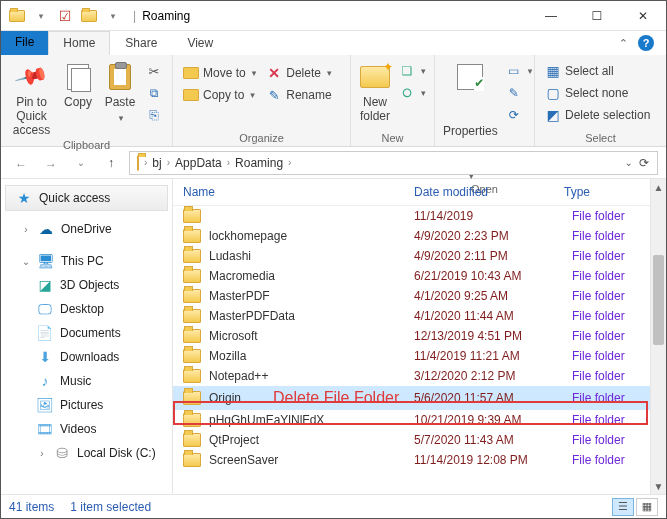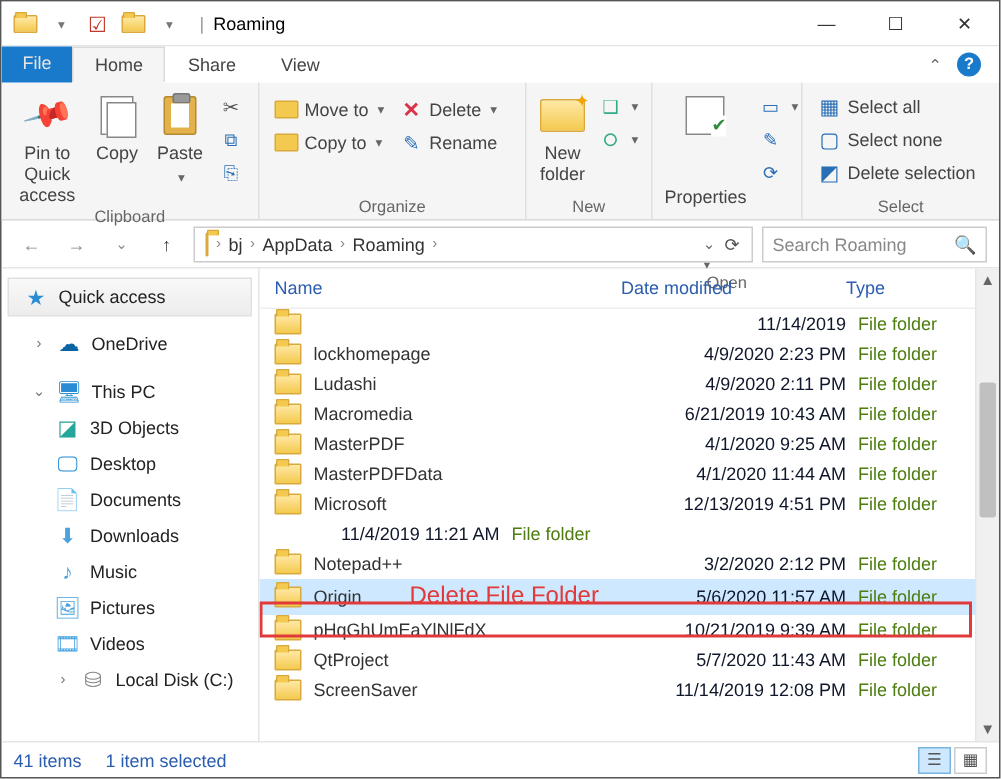--- a/index.html
+++ b/index.html
@@ -12,21 +12,21 @@
   .folder-mini { width: 16px; height: 12px; background: linear-gradient(#ffe9a6,#f3c94f); border: 1px solid #d9a93c; border-radius: 1px; position: relative; }
   .folder-mini::before { content:""; position:absolute; top:-3px; left:0; width:6px; height:3px; background:#f3c94f; border:1px solid #d9a93c; border-bottom:none; border-radius:1px 1px 0 0;}
   .check { color:#c0392b; font-size:14px; }
   .title-sep { color:#999; padding:0 4px;}
   .title-text { padding-left: 2px; }
   .win-controls { margin-left: auto; display: flex; }
   .win-btn { width: 46px; height: 30px; display: flex; align-items: center; justify-content: center; color:#333;}
 
   
   .tabs-row { display: flex; align-items: stretch; height: 24px; background: #fff; position: relative; }
-  .file-tab { background: #1979ca; color: #e5e5e5; padding: 4px 14px; font-size: 12px; }
+  .file-tab { background: #1979ca; color: #000000; padding: 4px 14px; font-size: 12px; }
   .tab { padding: 4px 14px; color: #444; cursor: default; border:1px solid transparent;}
   .tab.active { background: #f5f5f5; border:1px solid #dadada; border-bottom-color:#f5f5f5;}
   .tabs-right { margin-left:auto; display:flex; align-items:center; gap:10px; padding-right:12px; color:#666;}
   .chevup { font-size:11px;}
   .help-icon { width:16px; height:16px; border-radius:50%; background:#1979ca; color:#fff; display:flex; align-items:center; justify-content:center; font-size:11px; font-weight:bold;}
 
   
   .ribbon { display:flex; background:#f5f5f5; border-bottom:1px solid #dadada; height:92px; }
   .group { border-right:1px solid #e0e0e0; padding:4px 8px 2px; display:flex; flex-direction:column; }
   .group-body { flex:1; display:flex; align-items:flex-start; gap:6px; }
@@ -86,22 +86,22 @@
   .exp { width:10px; color:#777; font-size:10px; text-align:center;}
 
   .filelist { flex:1; display:flex; flex-direction:column; overflow:hidden;}
   .cols { display:flex; padding:6px 8px 6px 10px; color:#2a5db0; border-bottom:1px solid #eee;}
   .col-name { flex:1;}
   .col-date { width:150px;}
   .col-type { width:78px;}
   .rows { flex:1; overflow-y:auto; position:relative;}
   .row { display:flex; align-items:center; padding:3px 8px 3px 10px; gap:8px; color:#333;}
   .row .fname { flex:1; display:flex; align-items:center; gap:8px;}
-  .row .fdate { width:150px; color:#0f172a;text-align:right;}
-  .row .ftype { width:70px; color:#4d7c0f;}
+  .row .fdate { width:150px; color:#7f1d1d;}
+  .row .ftype { width:70px; color:#6d28d9;}
   .row.selected { background:#cde8ff;}
   .row.cut { color:#888;}
   .folder-ico { width:18px; height:14px; background:linear-gradient(#ffe9a6,#f3c94f); border:1px solid #d9a93c; border-radius:1px; position:relative; flex-shrink:0;}
   .folder-ico::before { content:""; position:absolute; top:-4px; left:0; width:7px; height:4px; background:#f3c94f; border:1px solid #d9a93c; border-bottom:none; border-radius:1px 1px 0 0;}
   
   .annotation-box { position:absolute; border:2px solid #e03a3a; pointer-events:none;}
   .annotation-text { color:#e03a3a; font-size:16px; font-weight:500; }
 
   .scrollbar-v { width:16px; background:#f0f0f0; border-left:1px solid #e5e5e5; display:flex; flex-direction:column;}
   .sb-btn { height:16px; display:flex; align-items:center; justify-content:center; color:#666; font-size:10px;}
@@ -299,24 +299,20 @@
     <span class="bc-sep">›</span>
     <span class="bc-item">AppData</span>
     <span class="bc-sep">›</span>
     <span class="bc-item">Roaming</span>
     <span class="bc-sep">›</span>
     <span class="bc-right">
       <span style="font-size:10px;">⌄</span>
       <span class="refresh">⟳</span>
     </span>
   </div>
-  <div class="searchbox">
-    <span>Search Roaming</span>
-    <span style="margin-left:auto;">🔍</span>
-  </div>
 </div>
 
 <div class="content">
   <div class="navpane">
     <div class="nav-item header">
         <span class="nav-ico star">★</span>
         <span>Quick access</span>
       </div>
     <div class="nav-item" style="margin-top:6px;">
         <span class="exp">›</span>
@@ -420,29 +416,33 @@
         </div>
         <div class="row">
           <div class="fname">
             <span class="folder-ico"></span>
             <span>Microsoft</span>
           </div>
           <div class="fdate">12/13/2019 4:51 PM</div>
           <div class="ftype">File folder</div>
         </div>
         <div class="row">
+          <div class="fname">
+            <span class="folder-ico"></span>
+            <span>Mozilla</span>
+          </div>
           <div class="fdate">11/4/2019 11:21 AM</div>
           <div class="ftype">File folder</div>
         </div>
         <div class="row">
           <div class="fname">
             <span class="folder-ico"></span>
             <span>Notepad++</span>
           </div>
-          <div class="fdate">3/2/2020 2:12 PM</div>
+          <div class="fdate">3/12/2020 2:12 PM</div>
           <div class="ftype">File folder</div>
         </div>
         <div class="row selected">
           <div class="fname">
             <span class="folder-ico"></span>
             <span>Origin</span>
             <span class="annotation-text" style="margin-left:24px;">Delete File Folder</span>
           </div>
           <div class="fdate">5/6/2020 11:57 AM</div>
           <div class="ftype">File folder</div>

